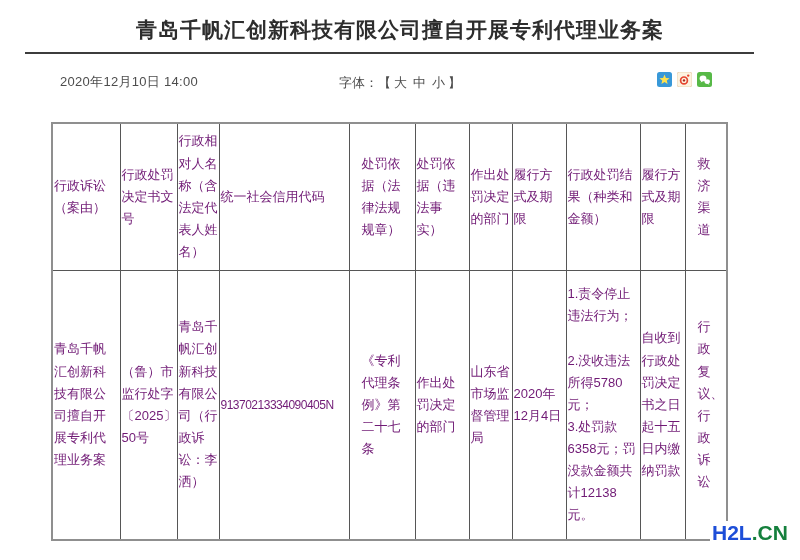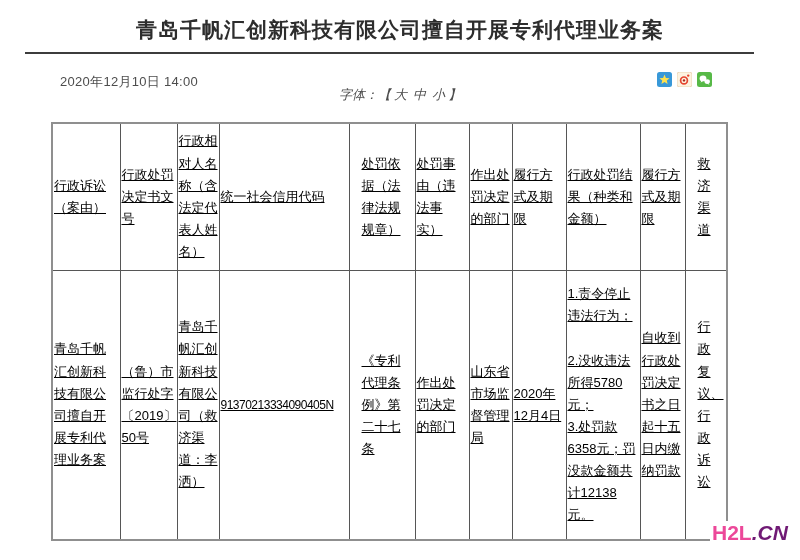--- a/index.html
+++ b/index.html
@@ -17,51 +17,51 @@
     text-align: center; font-size: 21px; font-weight: bold;
     color: #2d2d2d; letter-spacing: 1px;
   }
   .rule {
     position: absolute; top: 52px; left: 25px; width: 729px; height: 2px;
     background: #3c3c3c;
   }
 
   .meta { position: absolute; top: 70px; left: 0; width: 100%; height: 24px; font-size: 13px; color: #4d4d4d; }
   .pub-date { position: absolute; left: 60px; top: 3px; letter-spacing: 0.3px; }
-  .fontsel { position: absolute; left: 50%; transform: translateX(-50%); top: 16px; white-space: nowrap; font-style: italic; }
+  .fontsel { position: absolute; left: 50%; transform: translateX(-50%); top: 4px; white-space: nowrap; }
   .fontsel a { color: #4d4d4d; text-decoration: none; margin: 0 3px; cursor: pointer; }
   .share { position: absolute; left: 657px; top: 2px; display: flex; gap: 5px; }
   .share span { display: inline-block; width: 15px; height: 15px; cursor: pointer; }
   .share svg { display: block; }
 
   table.ptable {
     position: absolute; left: 51px; top: 122px;
     width: 675px; table-layout: fixed; border-collapse: collapse;
     border: 2px solid #8f8f8f;
   }
   .ptable th, .ptable td {
     border: 1px solid #565656;
-    font-size: 13px; font-weight: normal; color: #000000;
+    font-size: 13px; font-weight: normal; color: #701a75;
     line-height: 1.7; vertical-align: middle; text-align: left;
-    padding: 0 1px; overflow: hidden; text-decoration: underline;
+    padding: 0 1px; overflow: hidden;
   }
   .ptable thead tr { height: 147px; }
   .ptable tbody tr { height: 270px; }
   .ptable .penalty_basis { padding: 12px; }
   .ptable .remedy { padding: 12px; }
   .ptable td.credit_code { font-size: 12px; letter-spacing: -0.5px; white-space: nowrap; }
   .ptable td.penalty_result { white-space: pre-line; }
 
   .watermark {
     position: absolute; left: 710px; top: 521px;
     font-size: 21px; font-weight: bold; letter-spacing: 0;
     background: #fff; padding-left: 2px;
   }
-  .wm-brand { color: #ec4899; }
-  .wm-suffix { color: #701a75; font-style: italic; }
+  .wm-brand { color: #1d4ed8; }
+  .wm-suffix { color: #15803d; }
 </style>
 </head>
 <body>
 
 <div class="page">
 
   <h1 class="title">青岛千帆汇创新科技有限公司擅自开展专利代理业务案</h1>
   <div class="rule"></div>
 
   <div class="meta">
@@ -108,33 +108,33 @@
         <col style="width: 45px;">
         <col style="width: 42px;">
       </colgroup>
     <thead>
         <tr id="prow-head">
           <th class="case_name">行政诉讼（案由）</th>
           <th class="doc_no">行政处罚决定书文号</th>
           <th class="party_name">行政相对人名称（含法定代表人姓名）</th>
           <th class="credit_code">统一社会信用代码</th>
           <th class="penalty_basis">处罚依据（法律法规规章）</th>
-          <th class="penalty_reason">处罚事由（违法事实）</th>
+          <th class="penalty_reason">处罚依据（违法事实）</th>
           <th class="decision_dept">作出处罚决定的部门</th>
           <th class="decision_date">履行方式及期限</th>
           <th class="penalty_result">行政处罚结果（种类和金额）</th>
           <th class="fulfillment">履行方式及期限</th>
           <th class="remedy">救济渠道</th>
         </tr>
       </thead>
     <tbody>
         <tr id="prow-data">
           <td class="case_name">青岛千帆汇创新科技有限公司擅自开展专利代理业务案</td>
-          <td class="doc_no">（鲁）市监行处字〔2019〕50号</td>
-          <td class="party_name">青岛千帆汇创新科技有限公司（救济渠道：李洒）</td>
+          <td class="doc_no">（鲁）市监行处字〔2025〕50号</td>
+          <td class="party_name">青岛千帆汇创新科技有限公司（行政诉讼：李洒）</td>
           <td class="credit_code">91370213334090405N</td>
           <td class="penalty_basis">《专利代理条例》第二十七条</td>
           <td class="penalty_reason">作出处罚决定的部门</td>
           <td class="decision_dept">山东省市场监督管理局</td>
           <td class="decision_date">2020年12月4日</td>
           <td class="penalty_result">1.责令停止违法行为；
 
 2.没收违法所得5780元；
 3.处罚款6358元；罚没款金额共计12138元。</td>
           <td class="fulfillment">自收到行政处罚决定书之日起十五日内缴纳罚款</td>

